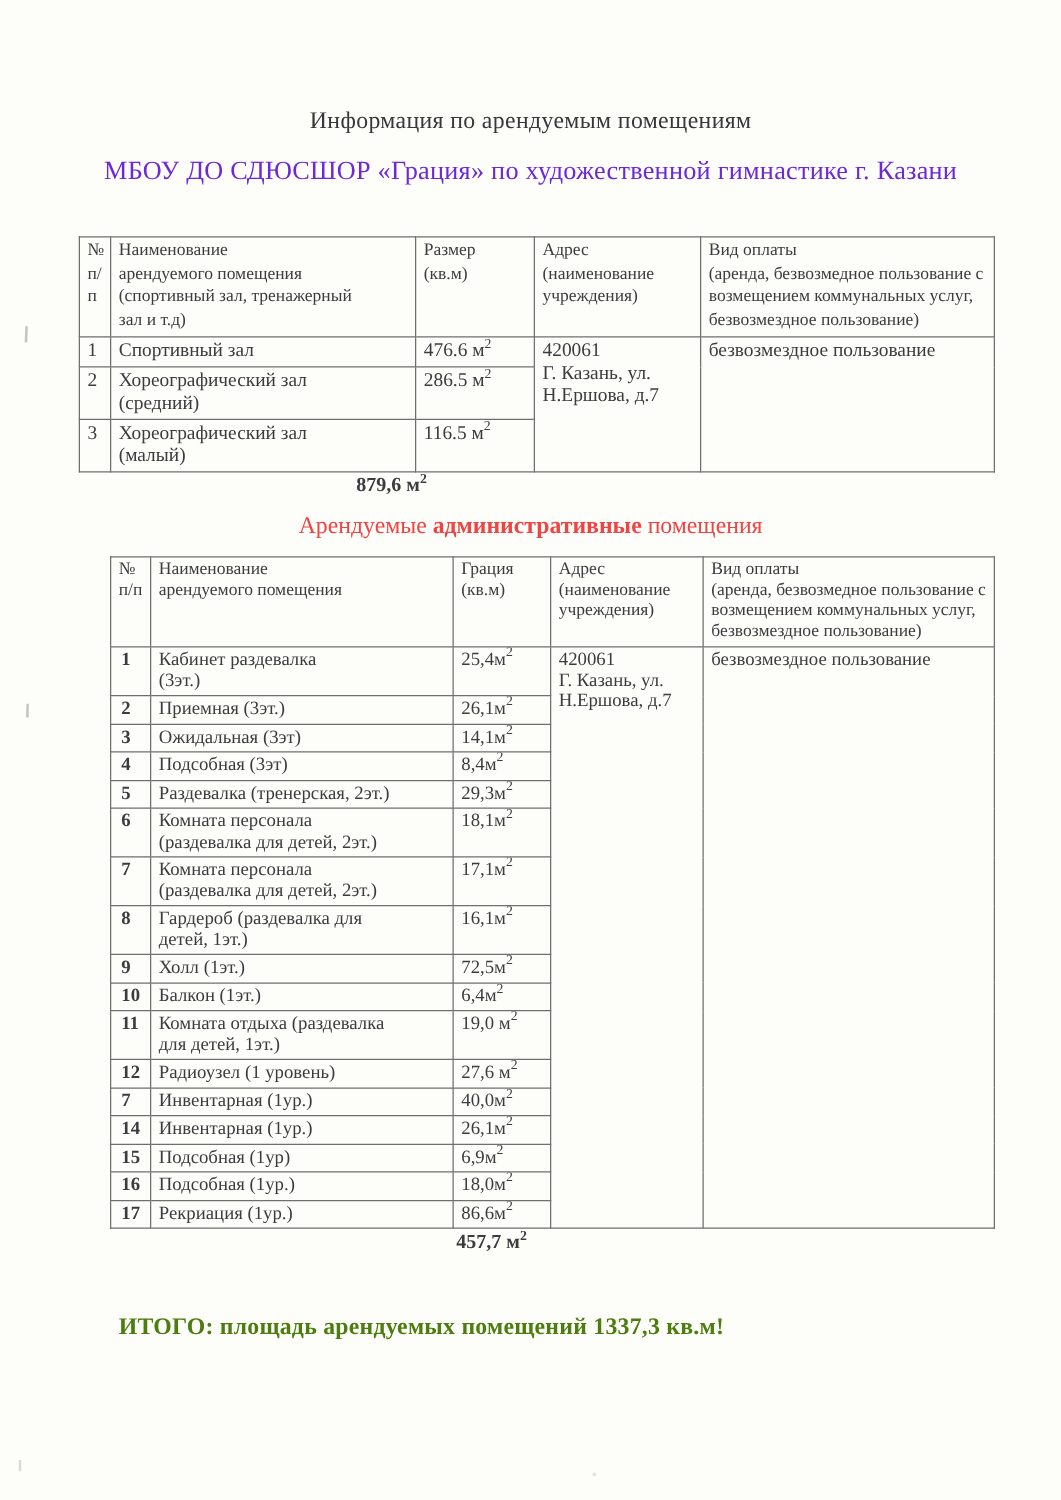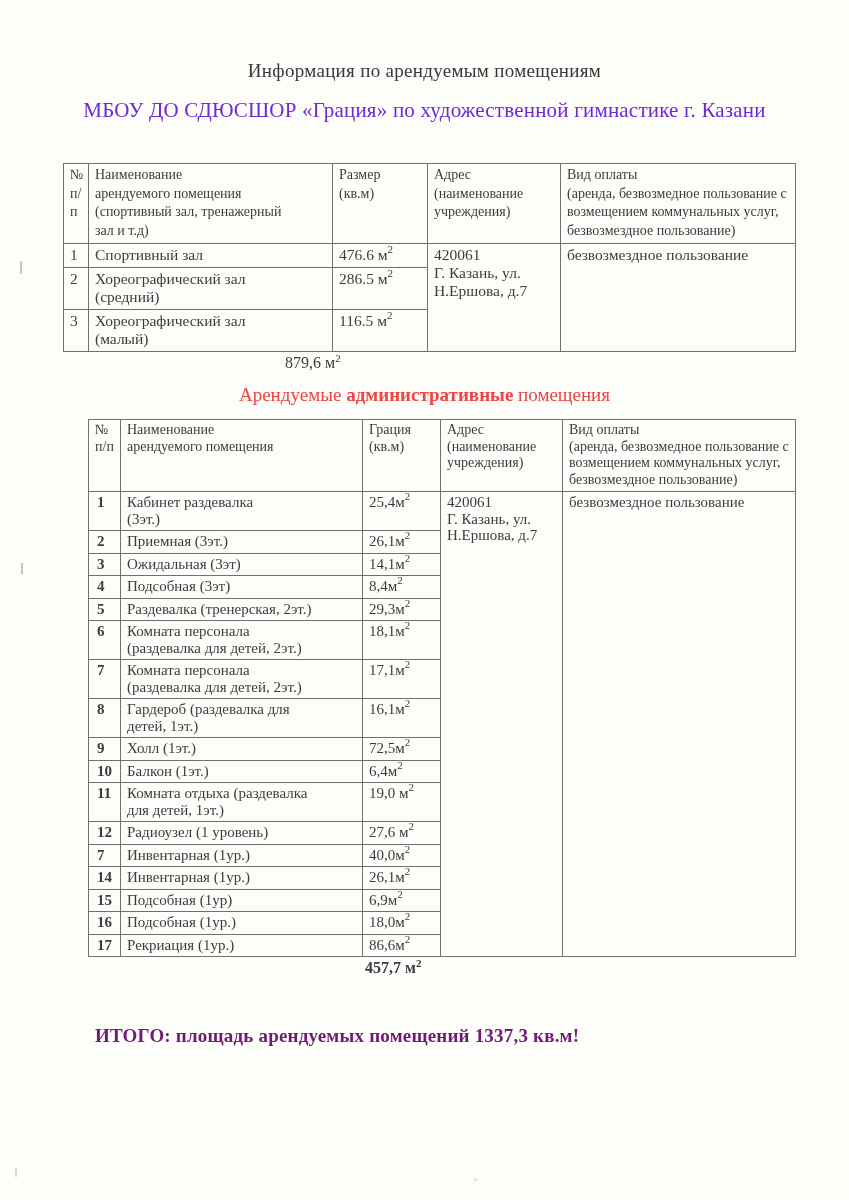--- a/index.html
+++ b/index.html
@@ -9,21 +9,21 @@
     font-family: "Liberation Serif", "DejaVu Serif", serif;
   }
   .page {
     position: relative;
     width: 849px; height: 1200px;
     background: #fdfdf9;
     color: #3c3c40;
     overflow: hidden;
   }
   .doc-title {
-    padding-top: 60px;
+    padding-top: 86px;
     text-align: center;
     font-size: 19px;
     letter-spacing: 0.3px;
     color: #38383c;
   }
   .doc-subtitle {
     margin-top: 16px;
     text-align: center;
     font-size: 21px;
     letter-spacing: 0.2px;
@@ -53,37 +53,38 @@
     font-size: 15px;
     line-height: 16.5px;
   }
   .t2 .hdr td { font-size: 14px; line-height: 16.5px; }
   .t2 td.num { font-weight: bold; padding-left: 8px; }
   sup { font-size: 11px; line-height: 0; }
   .area-cell sup { position: relative; top: -1px; }
   .sum1 {
     margin: 2px 0 0 285px;
     font-size: 16px;
+    font-weight: bold;
   }
   .sum2 {
     margin: 2px 0 0 365px;
     font-size: 16px;
     font-weight: bold;
   }
   .section-title {
     margin-top: 12px;
     text-align: center;
     font-size: 19px;
     color: #ef4444;
   }
   .grand-total {
     margin: 48px 0 0 95px;
     font-size: 19px;
     font-weight: bold;
-    color: #701a75;
+    color: #4d7c0f;
     letter-spacing: 0.2px;
   }
   .scan-mark {
     position: absolute;
     background: #c4c4c2;
   }
   .mark-a { left: 20px; top: 261px; width: 2px; height: 13px; transform: rotate(2deg); }
   .mark-b { left: 21px; top: 563px; width: 2px; height: 11px; transform: rotate(1deg); }
   .mark-c { left: 15px; top: 1168px; width: 2px; height: 9px; opacity: .6; }
   .mark-d { left: 474px; top: 1178px; width: 3px; height: 3px; opacity: .5; border-radius: 50%; }

